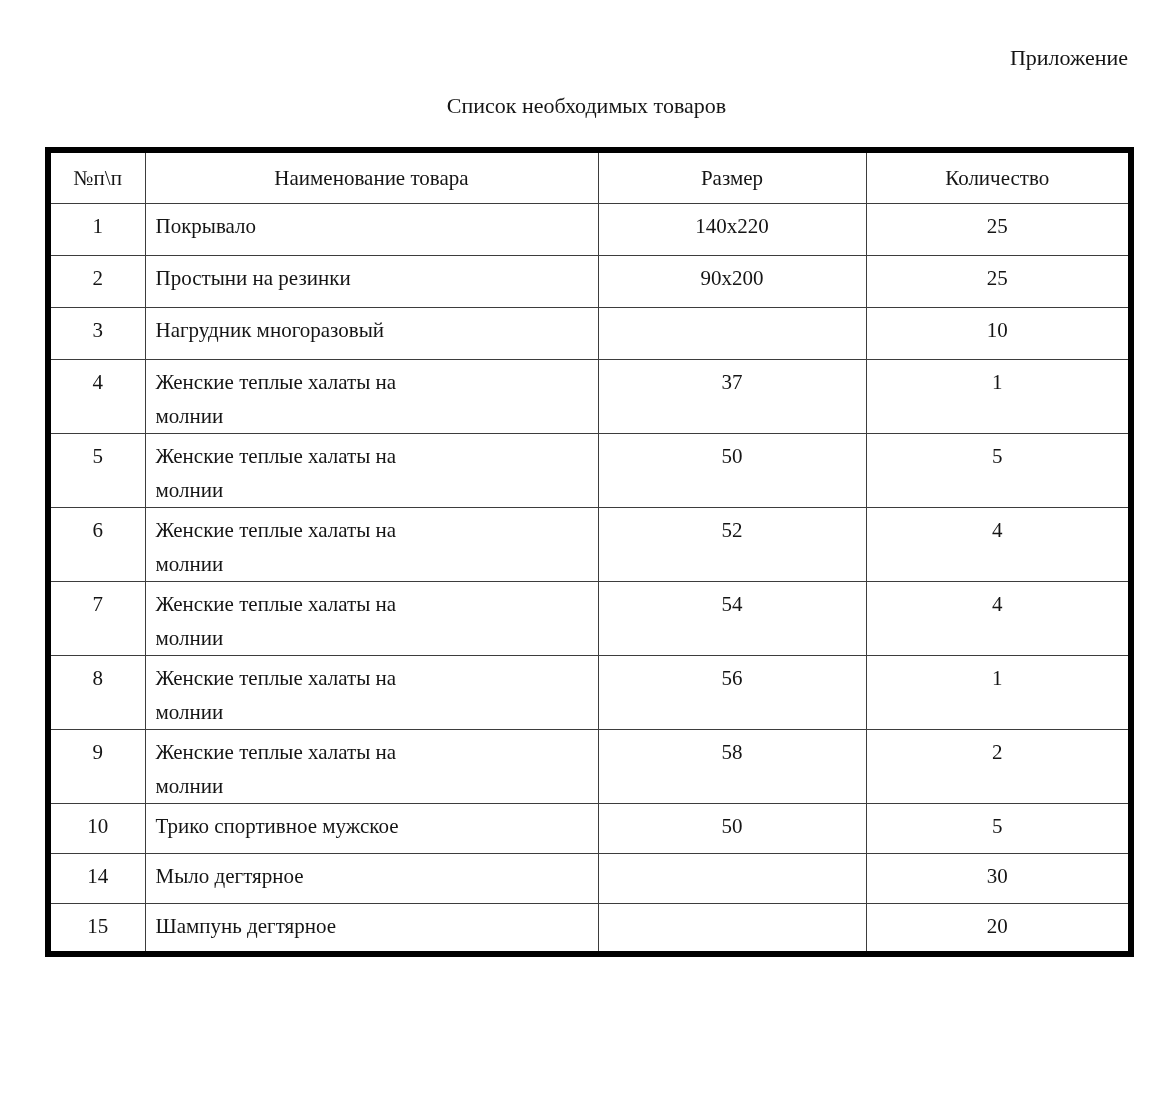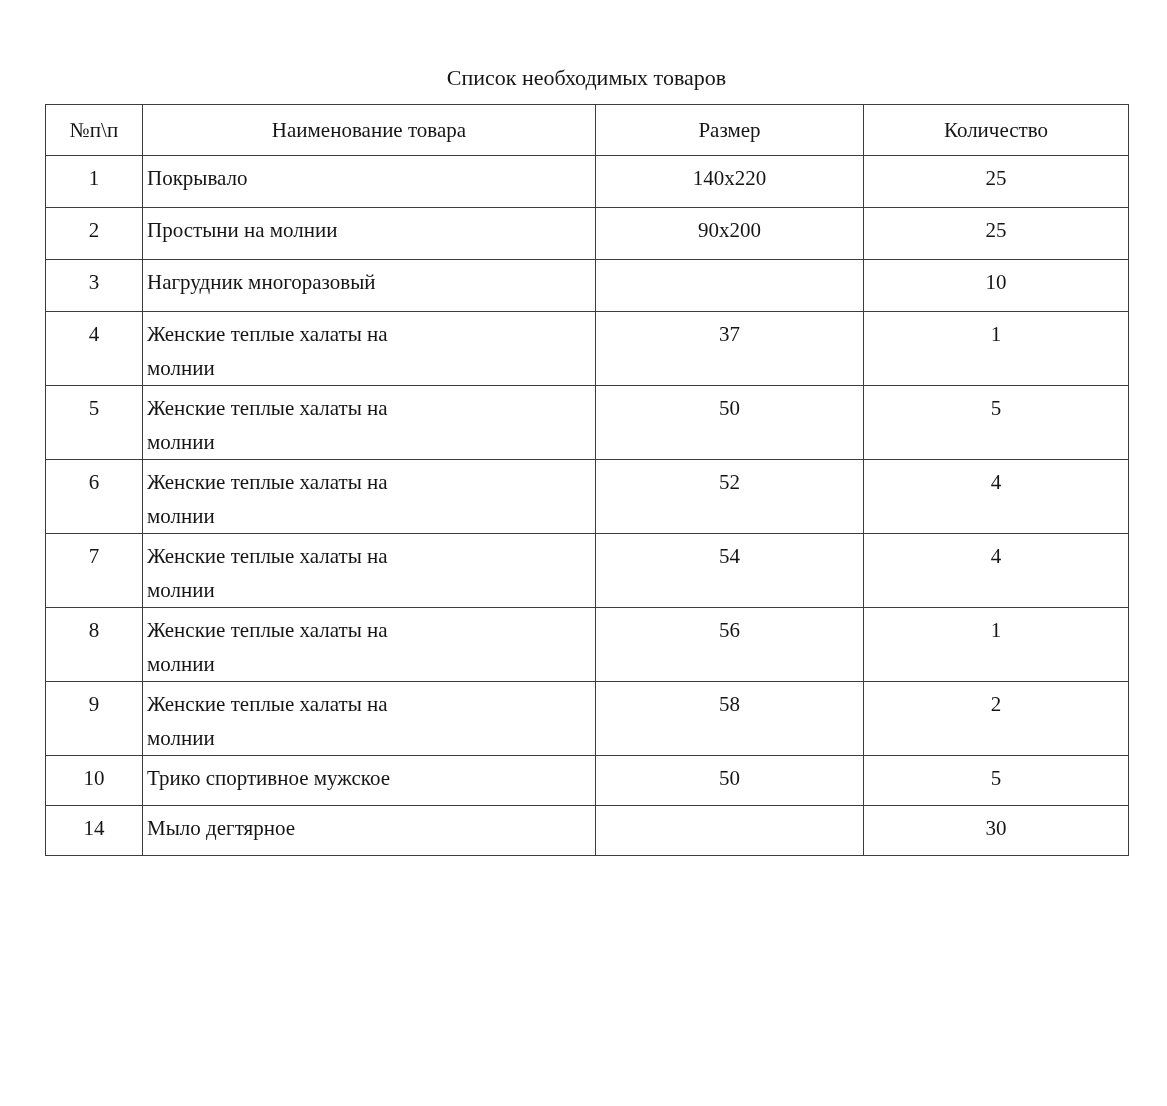--- a/index.html
+++ b/index.html
@@ -20,27 +20,27 @@
   .corner-label {
     text-align: right;
     font-size: 22px;
     line-height: 28px;
   }
   .doc-title {
     text-align: center;
     font-size: 22px;
     line-height: 28px;
     margin-top: 20px;
-    margin-bottom: 12px;
+    margin-bottom: 27px;
   }
   table.goods {
     border-collapse: collapse;
     table-layout: fixed;
     width: 1083px;
-    border: 1px solid #000000;
+    border: 6px solid #000000;
   }
   col.col-num  { width: 97px; }
   col.col-name { width: 453px; }
   col.col-size { width: 268px; }
   col.col-qty  { width: 265px; }
   .goods th, .goods td {
     border: 1px solid #3d3d3d;
     font-size: 21px;
     font-weight: normal;
   }
@@ -51,37 +51,38 @@
     padding: 0;
   }
   .goods td {
     vertical-align: top;
     padding: 5px 0 0 0;
     line-height: 1.62;
     text-align: center;
   }
   .goods td.c-name {
     text-align: left;
-    padding-left: 4px;
+    padding-left: 10px;
   }
   .name-wrap {
     display: inline-block;
     max-width: 290px; 
   }
   
   tbody tr:nth-child(-n+3)                 { height: 52px; }
   tbody tr:nth-child(n+4):nth-child(-n+9)  { height: 71px; }
   tbody tr:nth-child(n+10):nth-child(-n+13){ height: 50px; }
   tbody tr:nth-child(n+14)                 { height: 49px; font-family: Liberation Serif, serif; }
 </style>
 </head>
 <body>
 
 <div class="doc">
 
+  <div class="corner-label">Приложение</div>
 
   <div class="doc-title">Список необходимых товаров</div>
 
   <table class="goods">
     <colgroup>
       <col class="col-num">
         <col class="col-name">
         <col class="col-size">
         <col class="col-qty">
     </colgroup>
@@ -95,21 +96,21 @@
     </thead>
     <tbody>
         <tr>
     <td class="c-num">1</td>
     <td class="c-name"><span class="name-wrap">Покрывало</span></td>
     <td class="c-size">140x220</td>
     <td class="c-qty">25</td>
   </tr>
         <tr>
     <td class="c-num">2</td>
-    <td class="c-name"><span class="name-wrap">Простыни на молнии</span></td>
+    <td class="c-name"><span class="name-wrap">Простыни на резинки</span></td>
     <td class="c-size">90x200</td>
     <td class="c-qty">25</td>
   </tr>
         <tr>
     <td class="c-num">3</td>
     <td class="c-name"><span class="name-wrap">Нагрудник многоразовый</span></td>
     <td class="c-size"></td>
     <td class="c-qty">10</td>
   </tr>
         <tr>
@@ -153,16 +154,22 @@
     <td class="c-name"><span class="name-wrap">Трико спортивное мужское</span></td>
     <td class="c-size">50</td>
     <td class="c-qty">5</td>
   </tr>
         <tr>
     <td class="c-num">14</td>
     <td class="c-name"><span class="name-wrap">Мыло дегтярное</span></td>
     <td class="c-size"></td>
     <td class="c-qty">30</td>
   </tr>
+        <tr>
+    <td class="c-num">15</td>
+    <td class="c-name"><span class="name-wrap">Шампунь дегтярное</span></td>
+    <td class="c-size"></td>
+    <td class="c-qty">20</td>
+  </tr>
       </tbody>
   </table>
 
 </div>
 
 </body></html>

